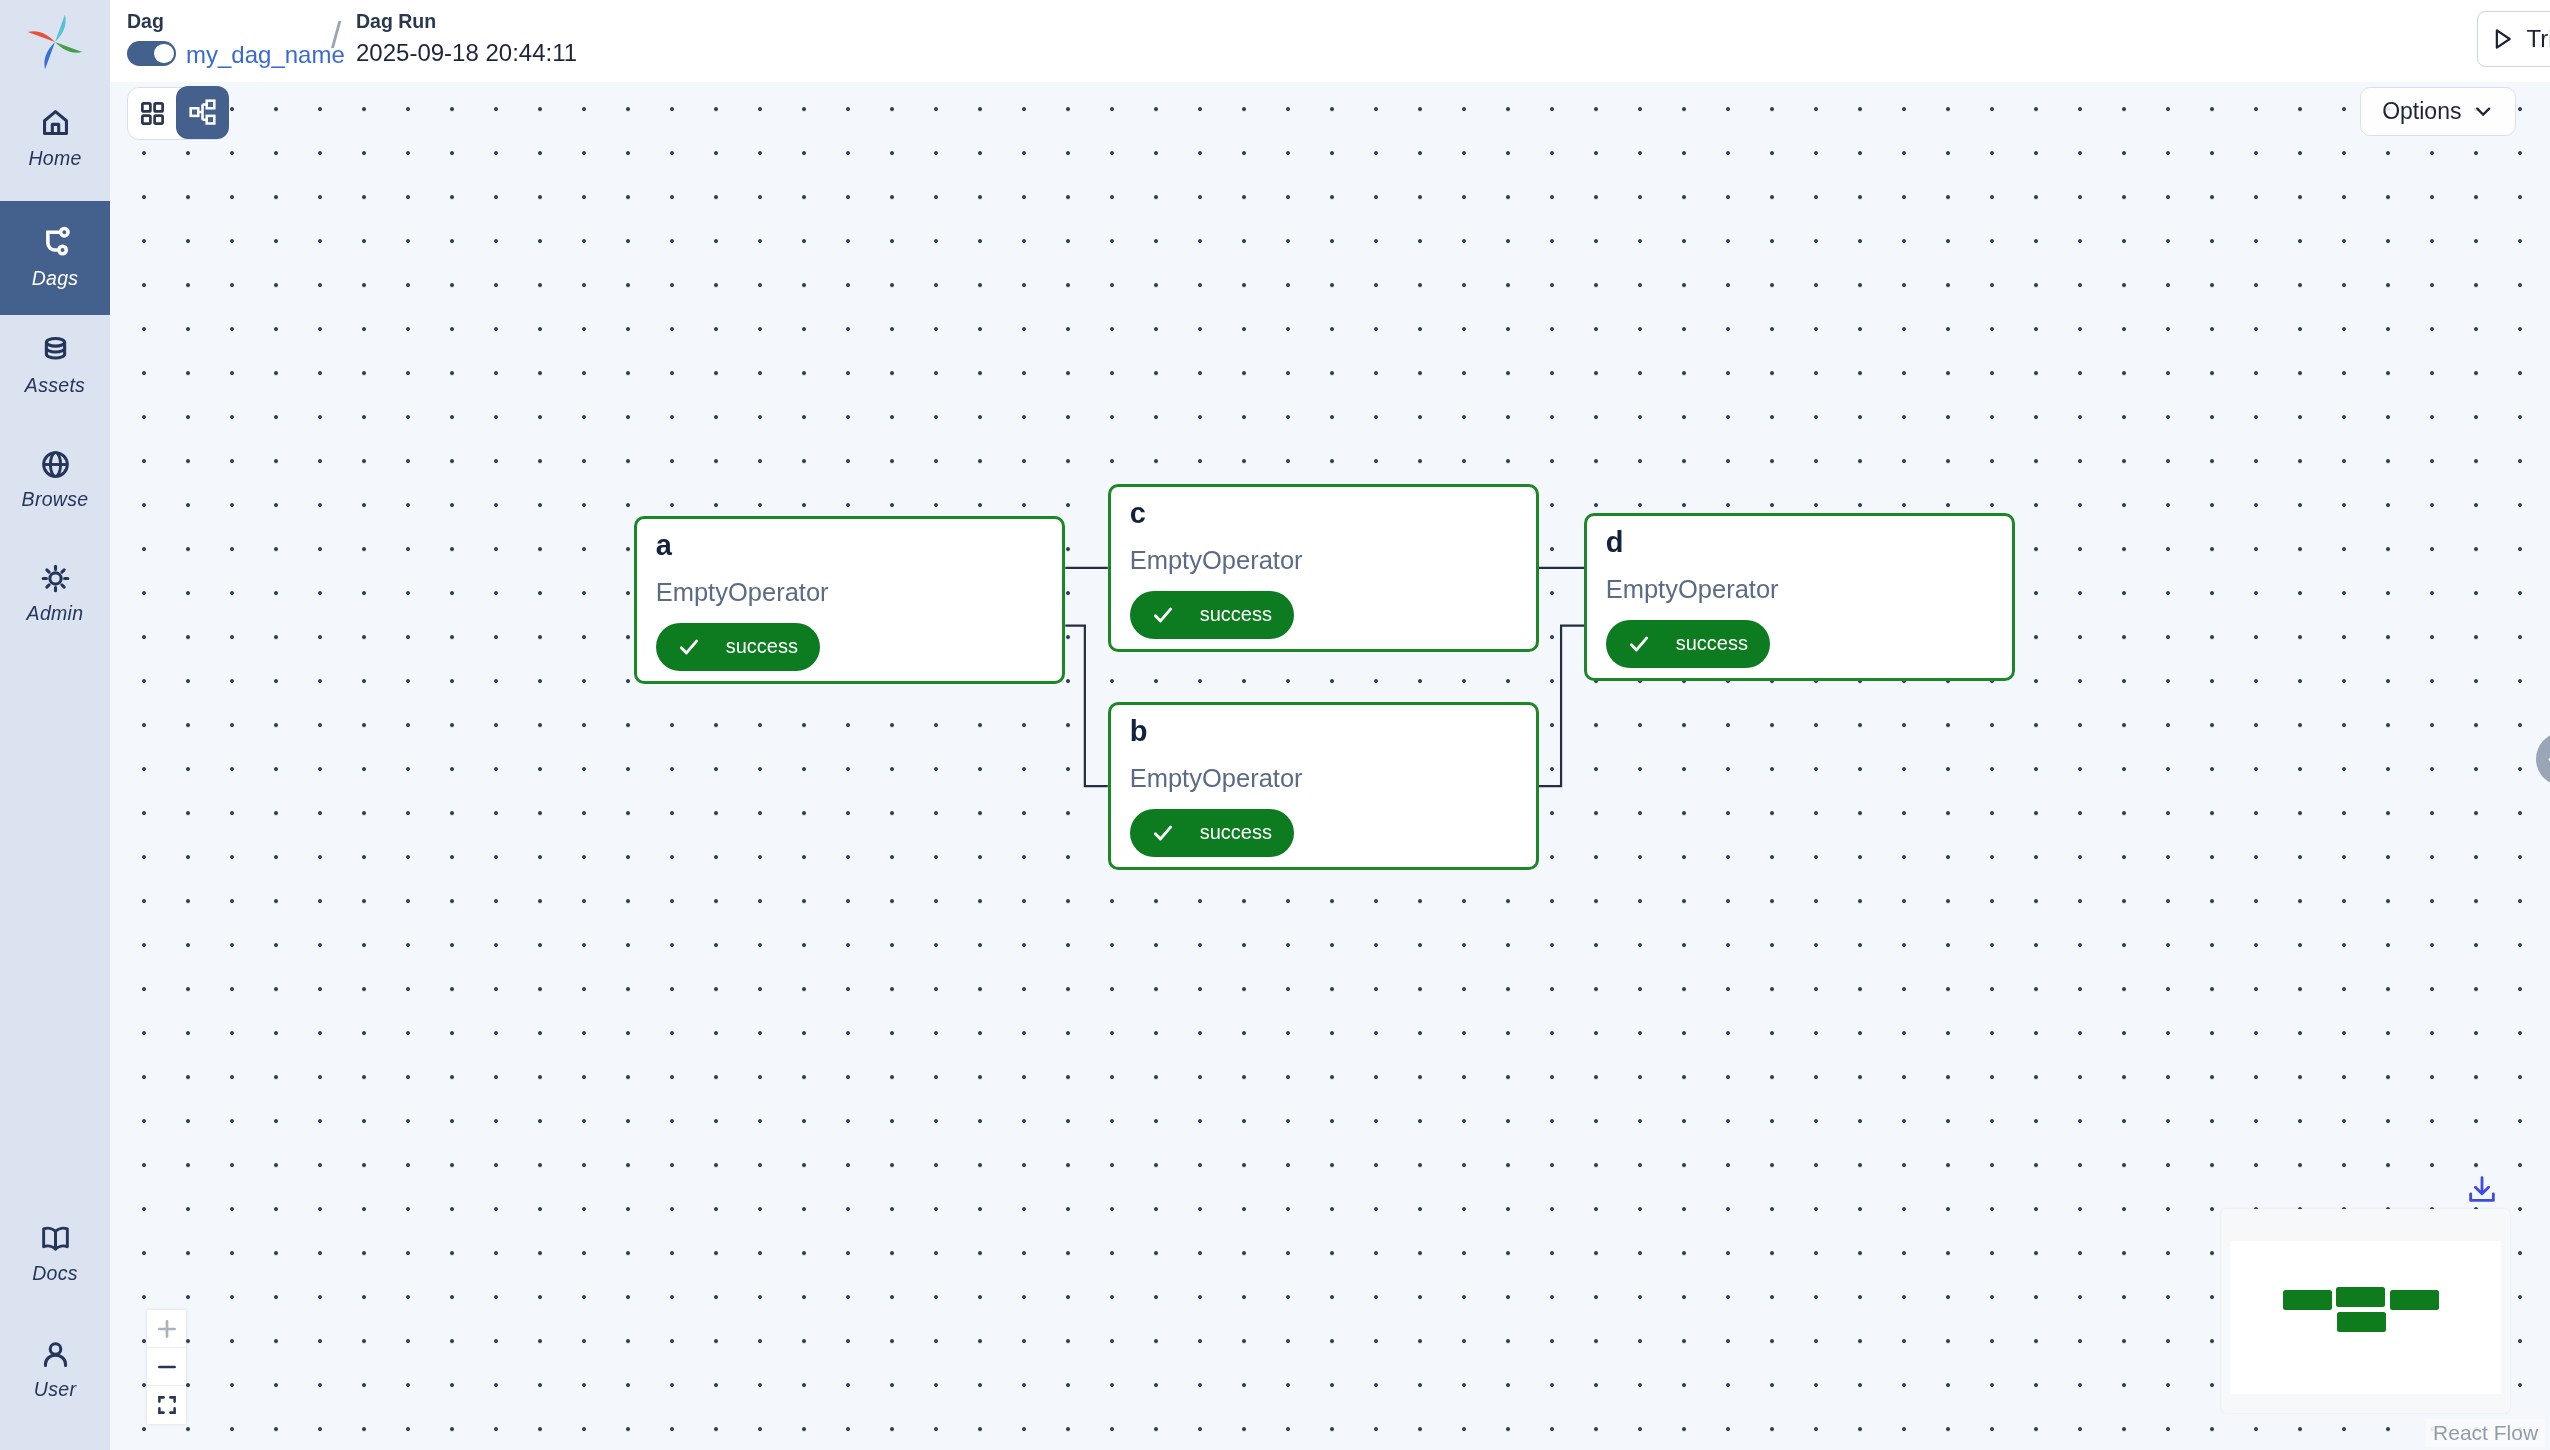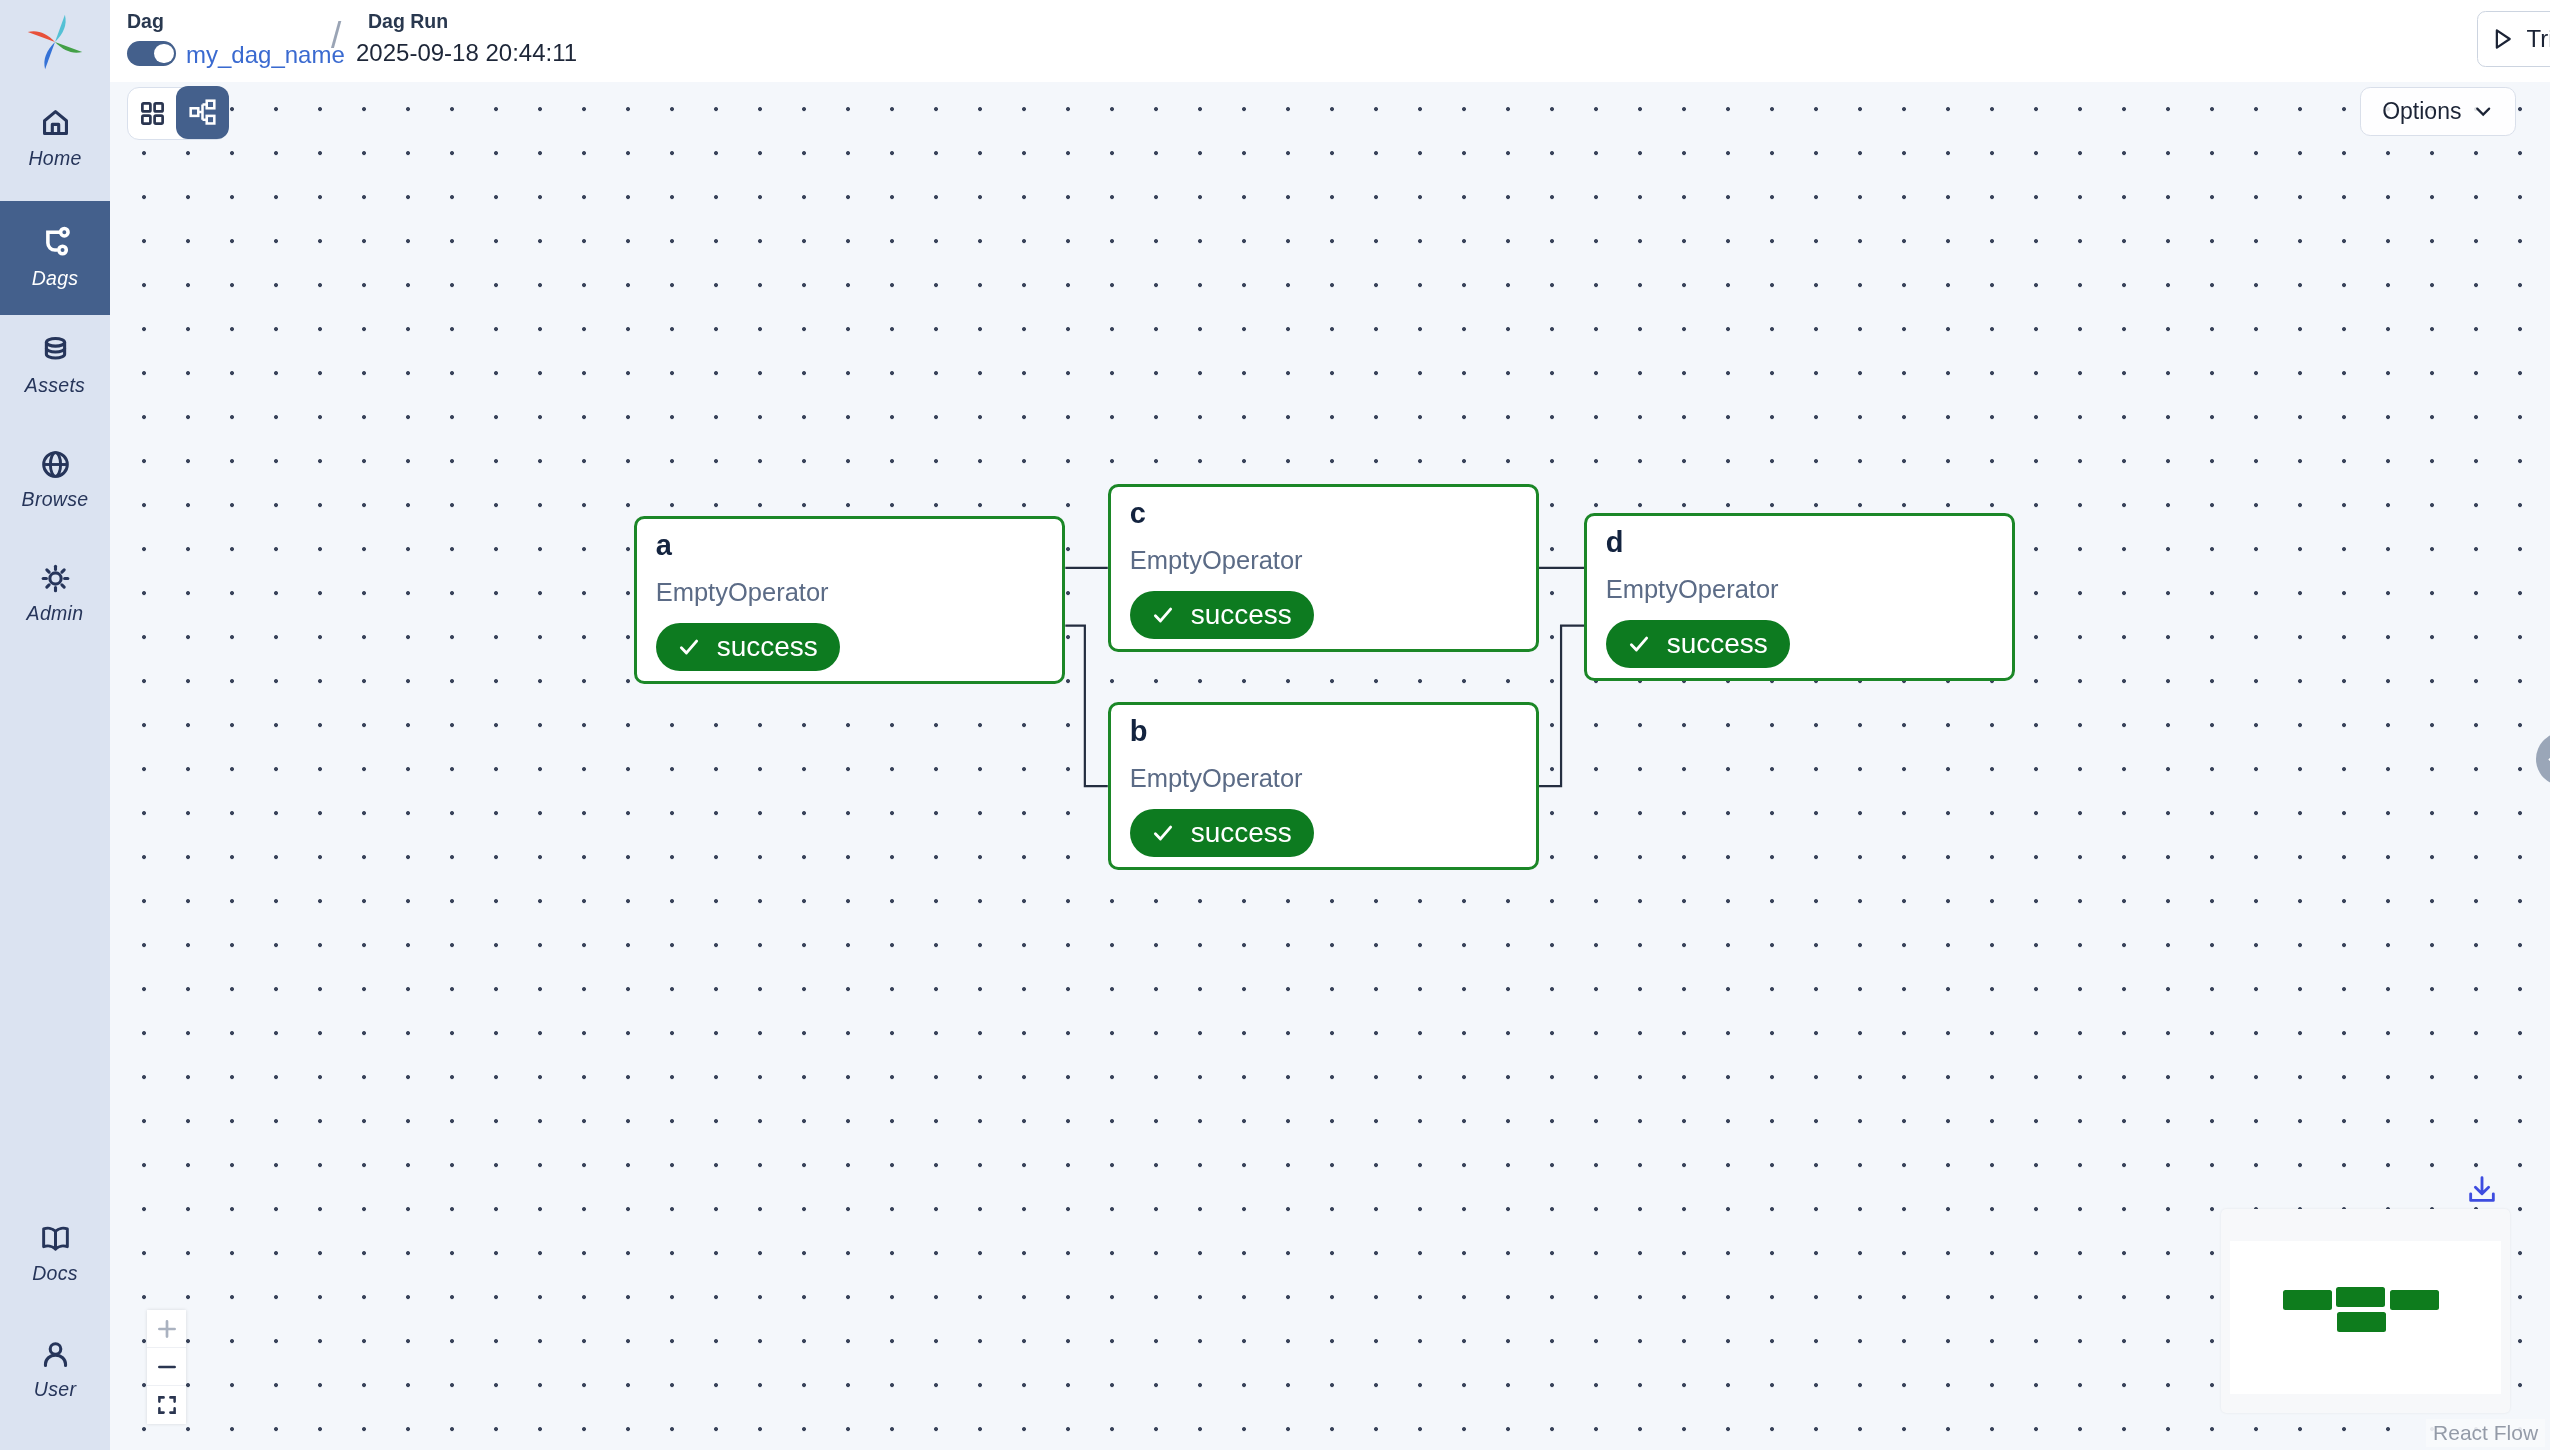--- a/index.html
+++ b/index.html
@@ -60,23 +60,23 @@
     background:rgba(255,255,255,.85); border:1.7px solid #d9dfea; border-radius:10.2px;
     display:flex; align-items:center; justify-content:center; gap:12px; cursor:pointer; }
   .options-btn .o-label { font-size:23px; color:#1c2436; }
 
   
   .dag-node { position:absolute; width:431px; height:168px; background:#ffffff;
     border:3.4px solid #1b8727; border-radius:10.2px; padding:10.2px 18.7px;
     display:flex; flex-direction:column; justify-content:space-between; cursor:pointer; }
   .node-title { font-size:29px; font-weight:bold; color:#13233f; line-height:1.15; }
   .node-operator { font-size:25.5px; color:#5b6b86; }
-  .state-badge { display:inline-flex; align-items:center; gap:17px;
+  .state-badge { display:inline-flex; align-items:center; gap:26px;
     background:#0d7b20; color:#ffffff; border-radius:25.5px; height:48px;
-    padding:0 22px; font-size:28px; width:max-content;justify-content:center; }
+    padding:0 22px; font-size:20px; width:max-content;justify-content:center; }
 
   #edges { position:absolute; left:0; top:0; width:2550px; height:1450px;
     pointer-events:none; z-index:2; }
 
   
   .rf-controls { position:absolute; left:37px; top:1228px; width:39px;
     background:#ffffff; box-shadow:0 0 3.4px rgba(0,0,0,.12); }
   .rf-ctrl-btn { width:39px; height:38px; display:flex; align-items:center;
     justify-content:center; cursor:pointer; border-bottom:0.8px solid #eef0f4; }
   .rf-ctrl-btn:last-child { border-bottom:none; }
@@ -181,21 +181,21 @@
   </div>
 </nav>
 
 <header id="header">
   <span class="abs crumb-label" style="left:17px; top:10.2px;">Dag</span>
   <div class="toggle" style="left:17px; top:41px;">
     <div class="knob"></div>
   </div>
   <a class="abs crumb-link" style="left:76px; top:41px; text-decoration:none;">my_dag_name</a>
   <span class="abs crumb-slash" style="left:221px; top:15.3px;">/</span>
-  <span class="abs crumb-label" style="left:258px; top:10.2px;">Dag Run</span>
+  <span class="abs crumb-label" style="left:246px; top:10.2px;">Dag Run</span>
   <span class="abs crumb-value" style="left:246px; top:39px;">2025-09-18 20:44:11</span>
 
 
   <button class="trigger-btn">
     <svg width="24" height="24" viewBox="0 0 28 28" fill="none" stroke="#1b2335" stroke-width="2.6" stroke-linejoin="round">
       <path d="M8 4 L23 14 L8 24 Z"></path>
     </svg>
     <span class="t-label">Trigger</span>
   </button>
 </header>

